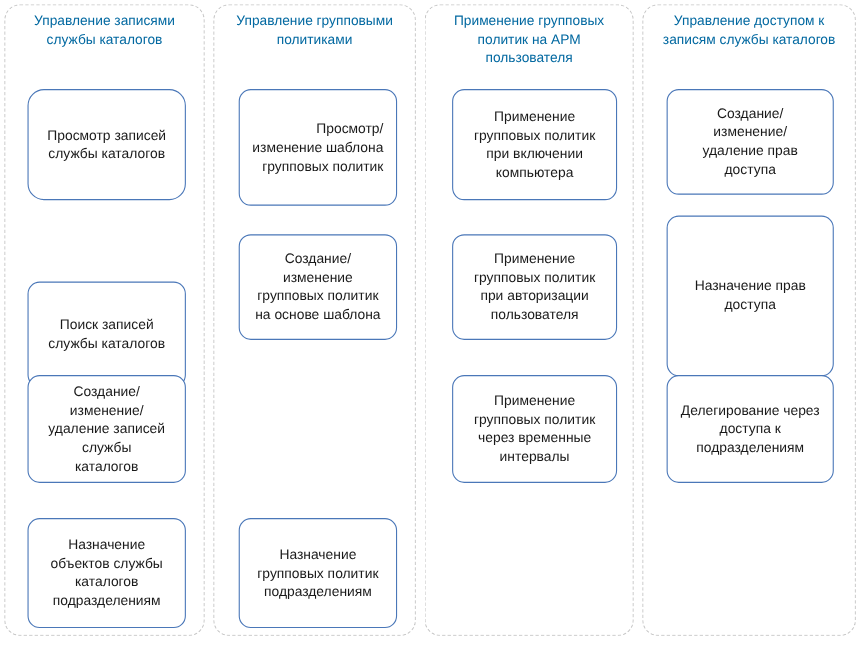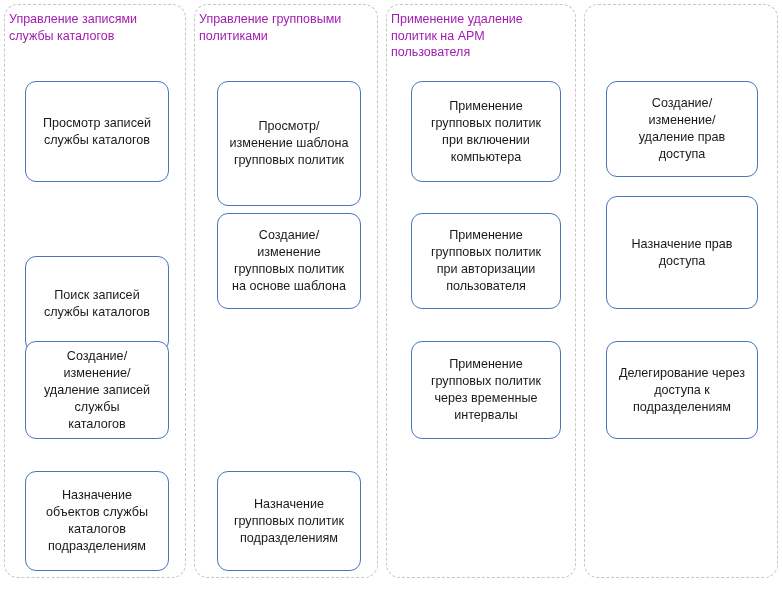--- a/index.html
+++ b/index.html
@@ -28,21 +28,22 @@
     border-radius: 14px;
     box-sizing: border-box;
     background: #ffffff;
   }
 
   .col-header {
     position: absolute;
     left: 4px;
     right: 4px;
     top: 6px;
-    color: #a21caf;
+    text-align: center;
+    color: #0369a1;
     font-size: 12.5px;
     line-height: 16.5px;
     font-family: "Liberation Sans", sans-serif;
     white-space: pre-line;
   }
 
   .node {
     position: absolute;
     border: 1.3px solid #4a77b8;
     border-radius: 11px;
@@ -60,36 +61,36 @@
   }
 
   
   .col-0 { left: 4px;   width: 182px; }
   .col-1 { left: 194px; width: 184px; }
   .col-2 { left: 386px; width: 190px; }
   .col-3 { left: 584px; width: 194px; }
 
   
   
-  .n-0-0 { left: 20px;  width: 144px; top: 76px;  height: 101px; }
+  .n-0-0 { left: 20px;  width: 144px; top: 76px;  height: 101px; border-radius: 15px; }
   .n-0-1 { left: 20px;  width: 144px; top: 208px; height: 96px; margin-top: 43px;  }
   .n-0-2 { left: 20px;  width: 144px; top: 336px; height: 98px;  }
   .n-0-3 { left: 20px;  width: 144px; top: 466px; height: 100px; }
   
-  .n-1-0 { left: 22px;  width: 144px; top: 76px;  height: 125px; }
+  .n-1-0 { left: 22px;  width: 144px; top: 76px;  height: 106px; text-align: right; }
   .n-1-1 { left: 22px;  width: 144px; top: 208px; height: 96px;  }
   .n-1-2 { left: 22px;  width: 144px; top: 336px; height: 98px;  }
   .n-1-3 { left: 22px;  width: 144px; top: 466px; height: 100px; }
   
   .n-2-0 { left: 24px;  width: 150px; top: 76px;  height: 101px; }
   .n-2-1 { left: 24px;  width: 150px; top: 208px; height: 96px;  }
   .n-2-2 { left: 24px;  width: 150px; top: 336px; height: 98px;  }
   
   .n-3-0 { left: 21px;  width: 152px; top: 76px;  height: 96px;  }
-  .n-3-1 { left: 21px;  width: 152px; top: 191px; height: 113px; }
+  .n-3-1 { left: 21px;  width: 152px; top: 191px; height: 146px; }
   .n-3-2 { left: 21px;  width: 152px; top: 336px; height: 98px;  }
 </style>
 </head>
 <body>
 
 <div id="diagram">
 
   <div class="column col-0">
     <div class="col-header">Управление записями
 службы каталогов</div>
@@ -117,38 +118,40 @@
     <div class="node n-1-1">Создание/
 изменение
 групповых политик
 на основе шаблона</div>
     <div class="node n-1-3">Назначение
 групповых политик
 подразделениям</div>
   </div>
 
   <div class="column col-2">
-    <div class="col-header">Применение удаление
+    <div class="col-header">Применение групповых
 политик на АРМ
 пользователя</div>
     <div class="node n-2-0">Применение
 групповых политик
 при включении
 компьютера</div>
     <div class="node n-2-1">Применение
 групповых политик
 при авторизации
 пользователя</div>
     <div class="node n-2-2">Применение
 групповых политик
 через временные
 интервалы</div>
   </div>
 
   <div class="column col-3">
+    <div class="col-header">Управление доступом к
+записям службы каталогов</div>
     <div class="node n-3-0">Создание/
 изменение/
 удаление прав
 доступа</div>
     <div class="node n-3-1">Назначение прав
 доступа</div>
     <div class="node n-3-2">Делегирование через
 доступа к
 подразделениям</div>
   </div>

